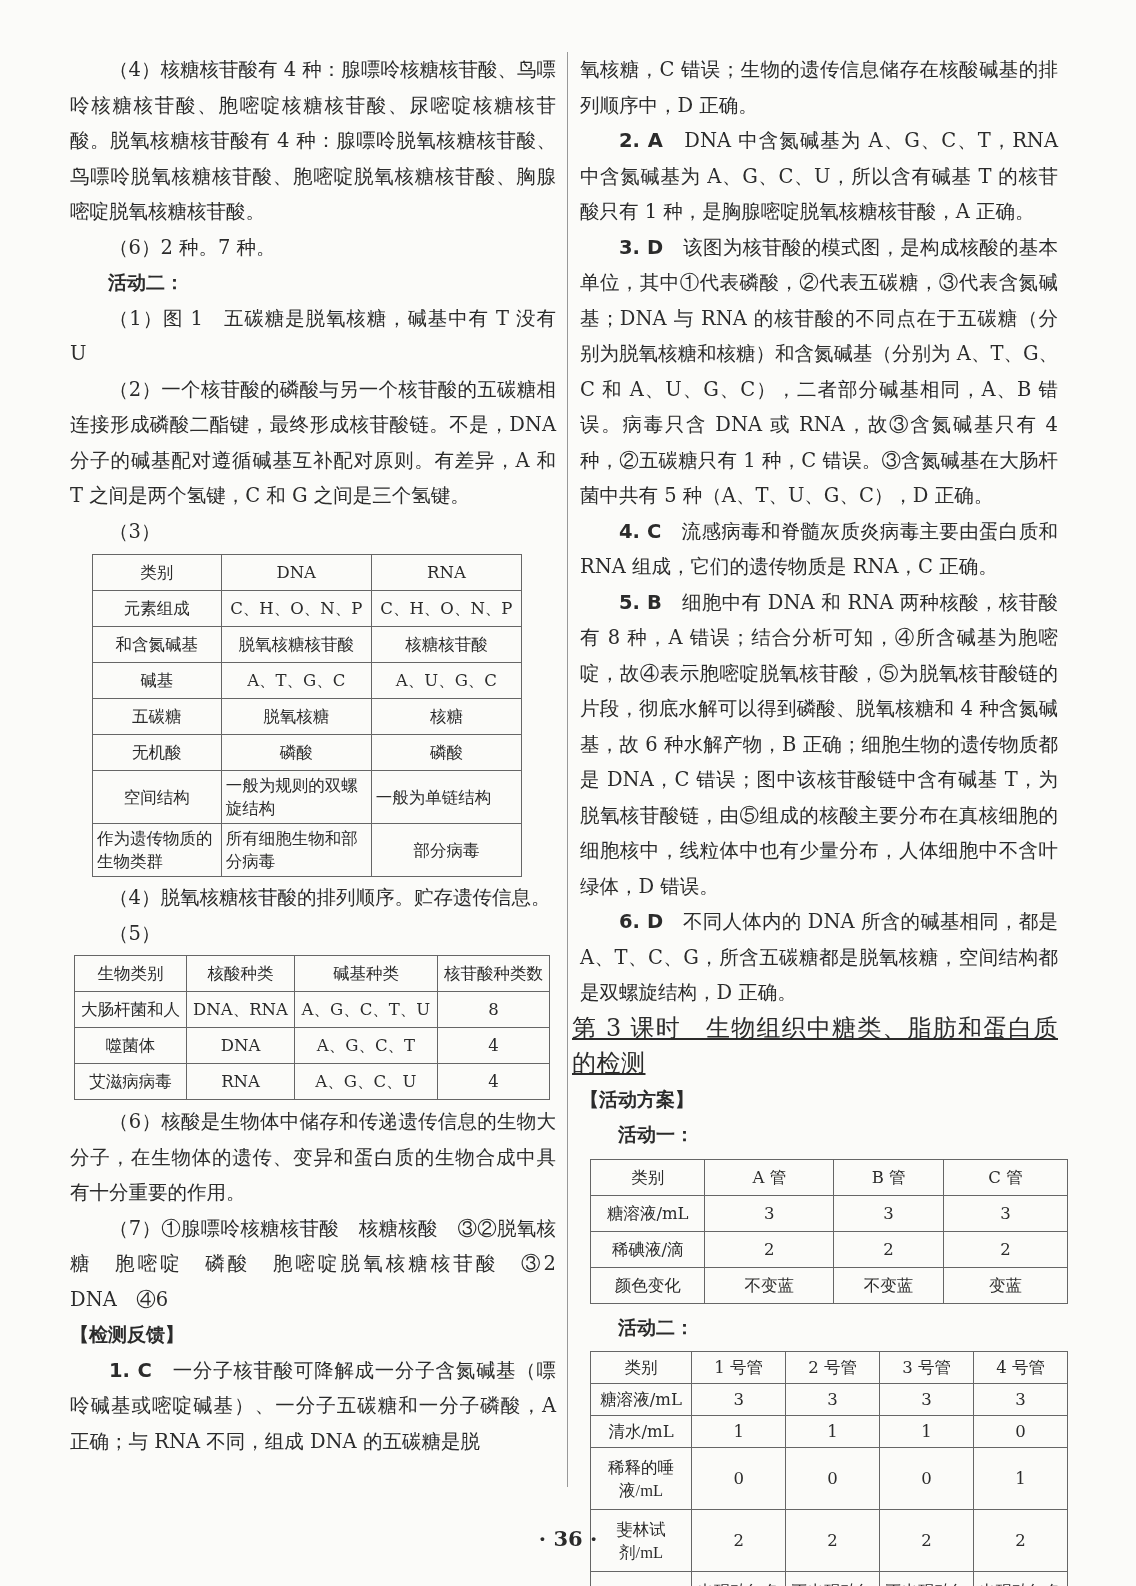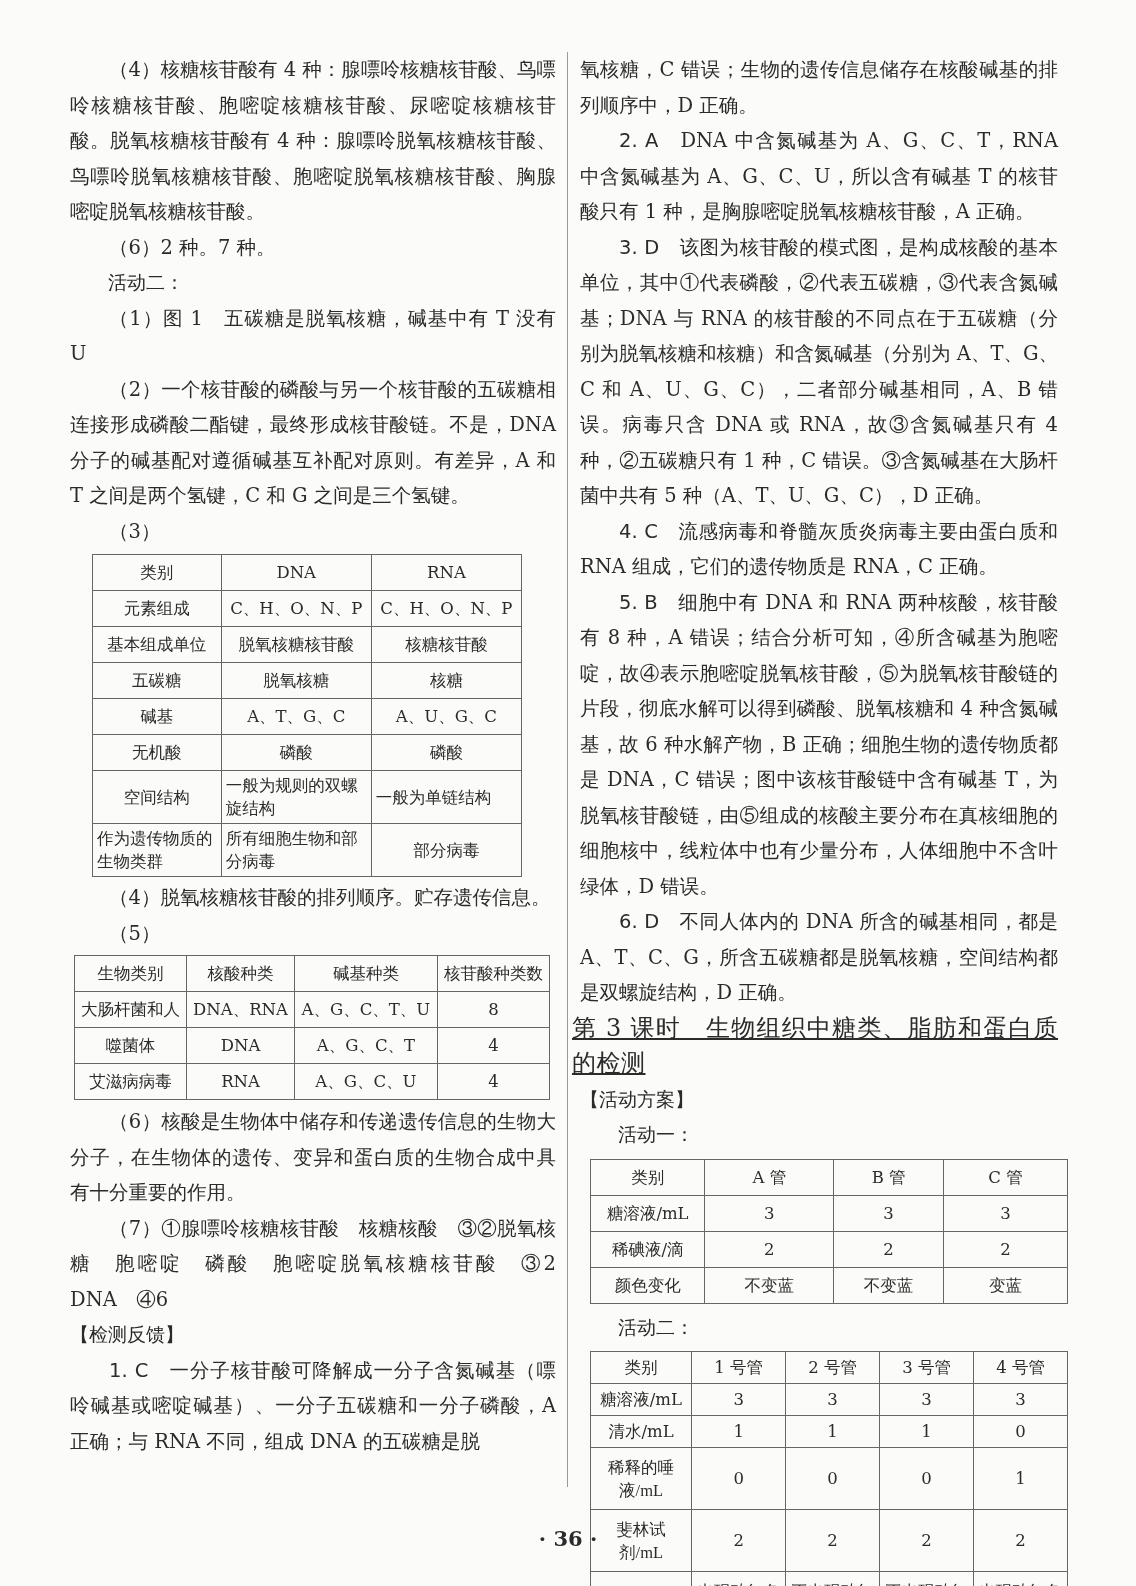--- a/index.html
+++ b/index.html
@@ -4,22 +4,22 @@
 <style>
   html, body { margin:0; padding:0; background:#fbfbf9; }
   body { width:1136px; height:1586px; position:relative; overflow:hidden;
          font-family:"DejaVu Serif","Liberation Serif",serif; color:#2b2b2b; }
   .col { position:absolute; top:52px; font-size:19.5px; line-height:35.5px; }
   .left { left:70px; width:486px; }
   .right { left:580px; width:478px; }
   .divider { position:absolute; left:567px; top:52px; width:1px; height:1435px; background:#999; }
   p { margin:0; text-align:justify; }
   .ind { text-indent:2em; }
-  .b { font-weight:normal; font-family:"DejaVu Sans","Liberation Sans",sans-serif; }
-  .head { font-weight:normal; font-family:"DejaVu Sans","Liberation Sans",sans-serif; font-size:19px; }
+  .b { font-weight:bold; font-family:"DejaVu Sans","Liberation Sans",sans-serif; }
+  .head { font-weight:bold; font-family:"DejaVu Sans","Liberation Sans",sans-serif; font-size:19px; }
   .sec { font-size:24px; letter-spacing:0.5px; margin-left:-8px;text-decoration:underline; }
   table { border-collapse:collapse; font-size:16.5px; line-height:23px; }
   td { border:1px solid #666; text-align:center; vertical-align:middle; padding:3px 4px; }
   .t1 { width:430px; margin:5px 0 3px 22px; }
   .t1 td { height:29px; }
   .t1 td.l { text-align:left; }
   .t2 { width:476px; margin:4px 14px 4px 4px; }
   .t2 td { height:29px; }
   .t3 { width:478px; margin:6px 0 6px 10px; }
   .t3 td { height:29px; }
@@ -48,33 +48,33 @@
       <td style="width:30%">类别</td>
       <td style="width:35%">DNA</td>
       <td style="width:35%">RNA</td>
     </tr>
     <tr>
       <td>元素组成</td>
       <td>C、H、O、N、P</td>
       <td>C、H、O、N、P</td>
     </tr>
     <tr>
-      <td>基本组成单位</td>
+      <td>和含氮碱基</td>
       <td>脱氧核糖核苷酸</td>
       <td>核糖核苷酸</td>
+    </tr>
+    <tr>
+      <td>碱基</td>
+      <td>A、T、G、C</td>
+      <td>A、U、G、C</td>
     </tr>
     <tr>
       <td>五碳糖</td>
       <td>脱氧核糖</td>
       <td>核糖</td>
-    </tr>
-    <tr>
-      <td>碱基</td>
-      <td>A、T、G、C</td>
-      <td>A、U、G、C</td>
     </tr>
     <tr>
       <td>无机酸</td>
       <td>磷酸</td>
       <td>磷酸</td>
     </tr>
     <tr>
       <td>空间结构</td>
       <td class="l">一般为规则的双螺旋结构</td>
       <td class="l">一般为单链结构</td>

